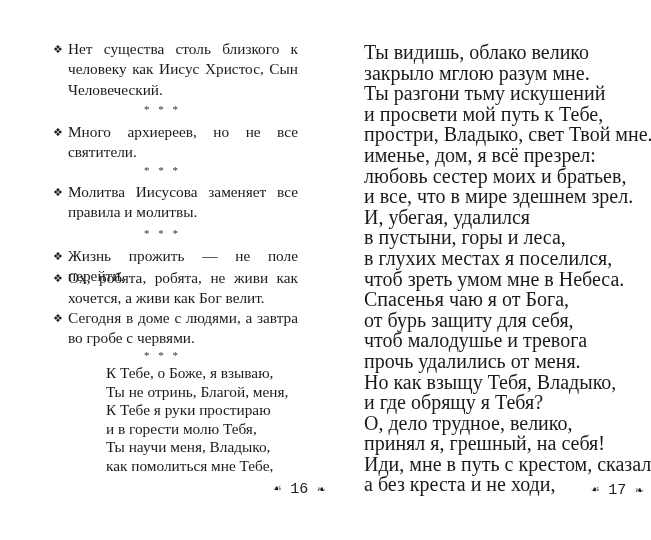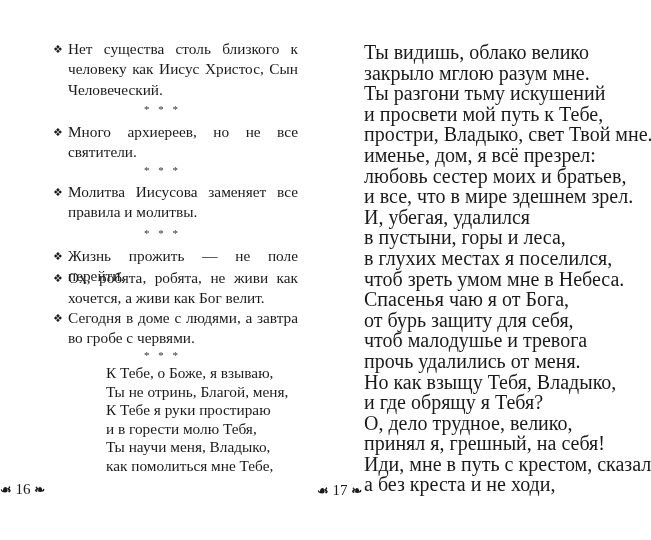--- a/index.html
+++ b/index.html
@@ -7,21 +7,21 @@
          font-family:"Liberation Serif","DejaVu Serif",serif; color:#1a1a1a; }
   .page { position:absolute; top:0; height:540px; }
   .page-left { left:0; width:325px; }
   .page-right { left:325px; width:326px; }
   .bullet-item { position:absolute; left:53px; width:245px; font-size:15.3px; line-height:20.3px; text-align:justify; }
   .bullet-item .mark { position:absolute; left:0; top:0; font-size:11px; }
   .bullet-item .txt { display:block; padding-left:15px; }
   .stars { position:absolute; left:0; width:325px; text-align:center; font-size:11px; letter-spacing:3px; color:#333; }
   .poem { position:absolute; left:106px; font-size:15.3px; line-height:18.6px; white-space:nowrap; }
   .poem-right { position:absolute; left:39px; font-size:20px; line-height:20.6px; white-space:nowrap; }
-  .folio { position:absolute; width:100%; text-align:left; font-size:15px; }
+  .folio { position:absolute; width:100%; text-align:right; font-size:15px;font-family:Liberation Mono, monospace; }
   .orn { font-size:13px; font-weight:bold; }
 </style>
 </head>
 <body>
 
 <div class="page page-left">
   <div class="bullet-item" style="top:39px">
     <span class="mark">❖</span>
     <span class="txt">Нет существа столь близкого к человеку как Иисус Христос, Сын Человеческий.</span>
   </div>

